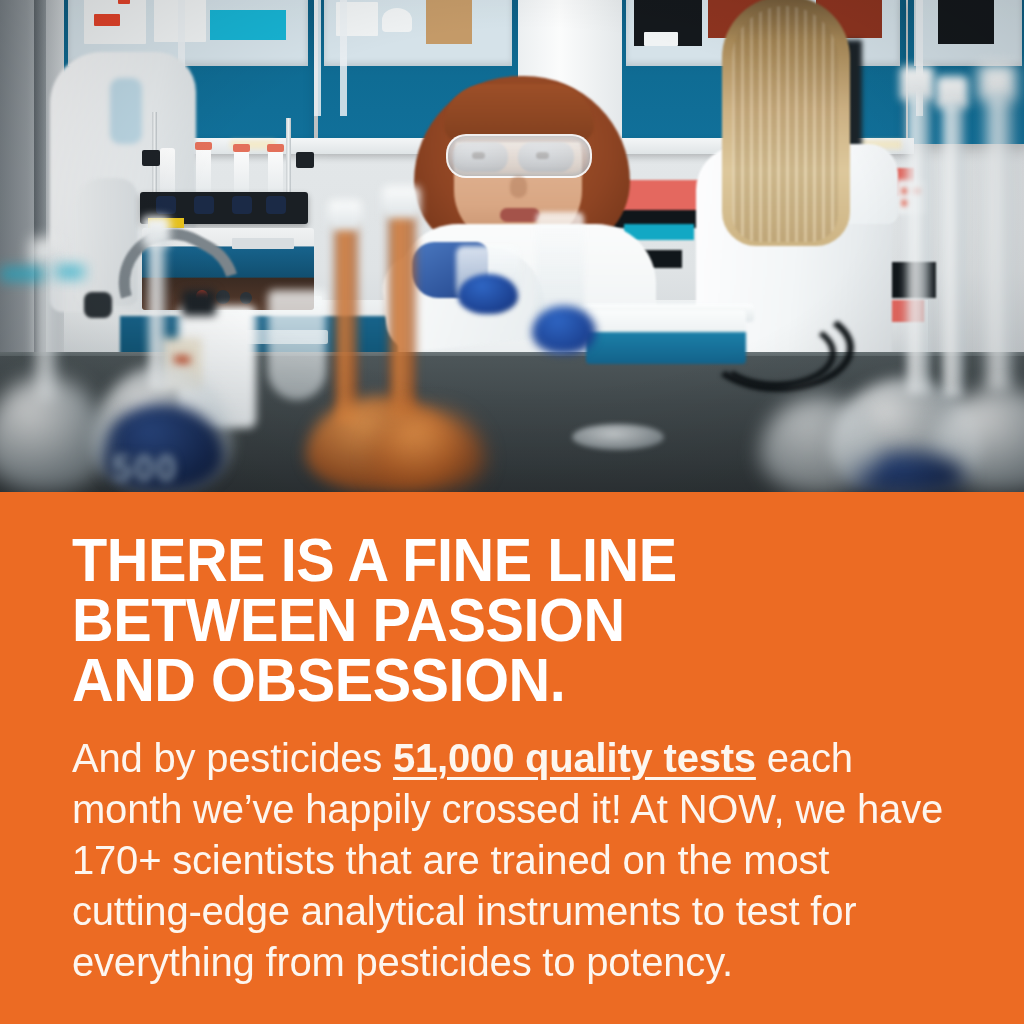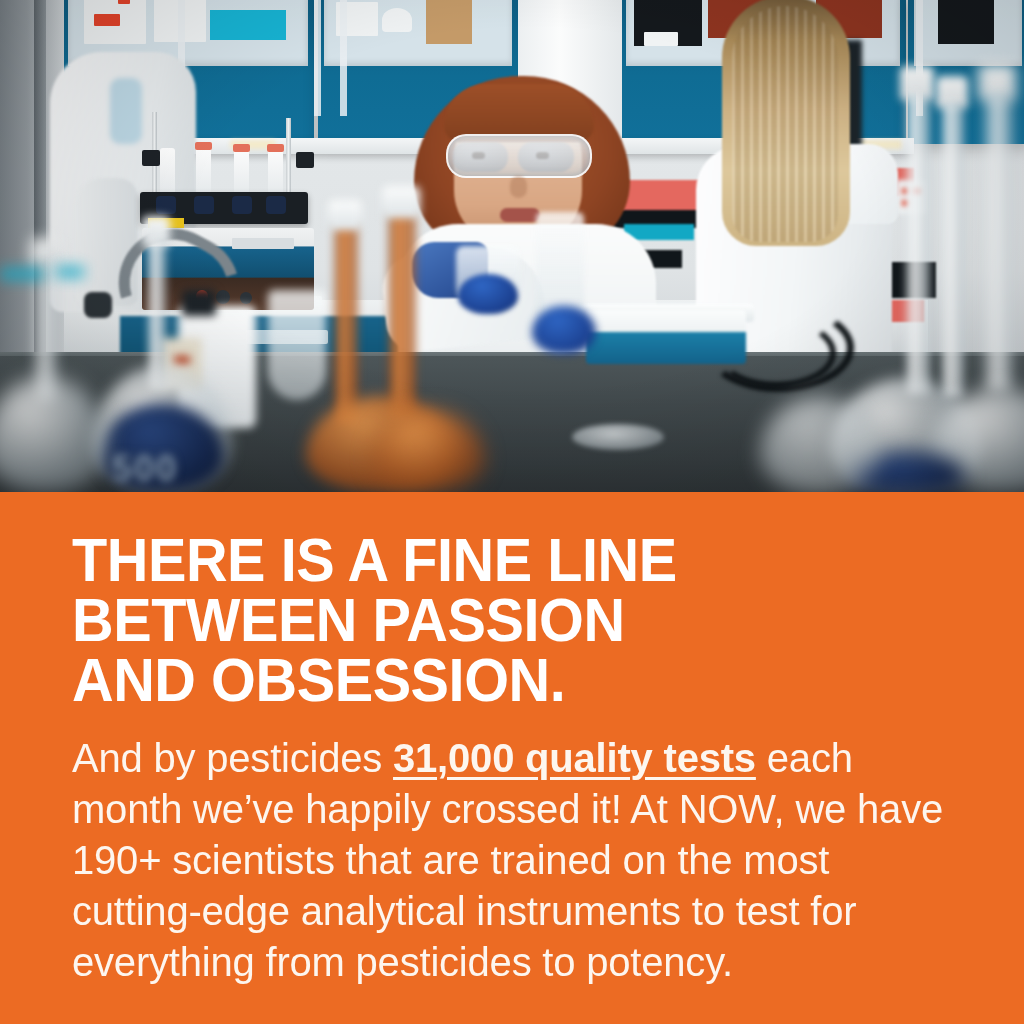--- a/index.html
+++ b/index.html
@@ -562,15 +562,15 @@
 
     <div class="vignette"></div>
   </div>
 
   <div id="panel"></div>
 
   <h1 id="headline">THERE IS A FINE LINE
 BETWEEN PASSION
 AND OBSESSION.</h1>
 
-  <p id="body"><span>And by pesticides </span><span class="hl">31,000 quality tests</span><span> each month we’ve happily crossed it! At NOW, we have 190+ scientists that are trained on the most cutting-edge analytical instruments to test for everything from pesticides to potency.</span></p>
+  <p id="body"><span>And by pesticides </span><span class="hl">51,000 quality tests</span><span> each month we’ve happily crossed it! At NOW, we have 170+ scientists that are trained on the most cutting-edge analytical instruments to test for everything from pesticides to potency.</span></p>
 
 </div>
 
 </body></html>

